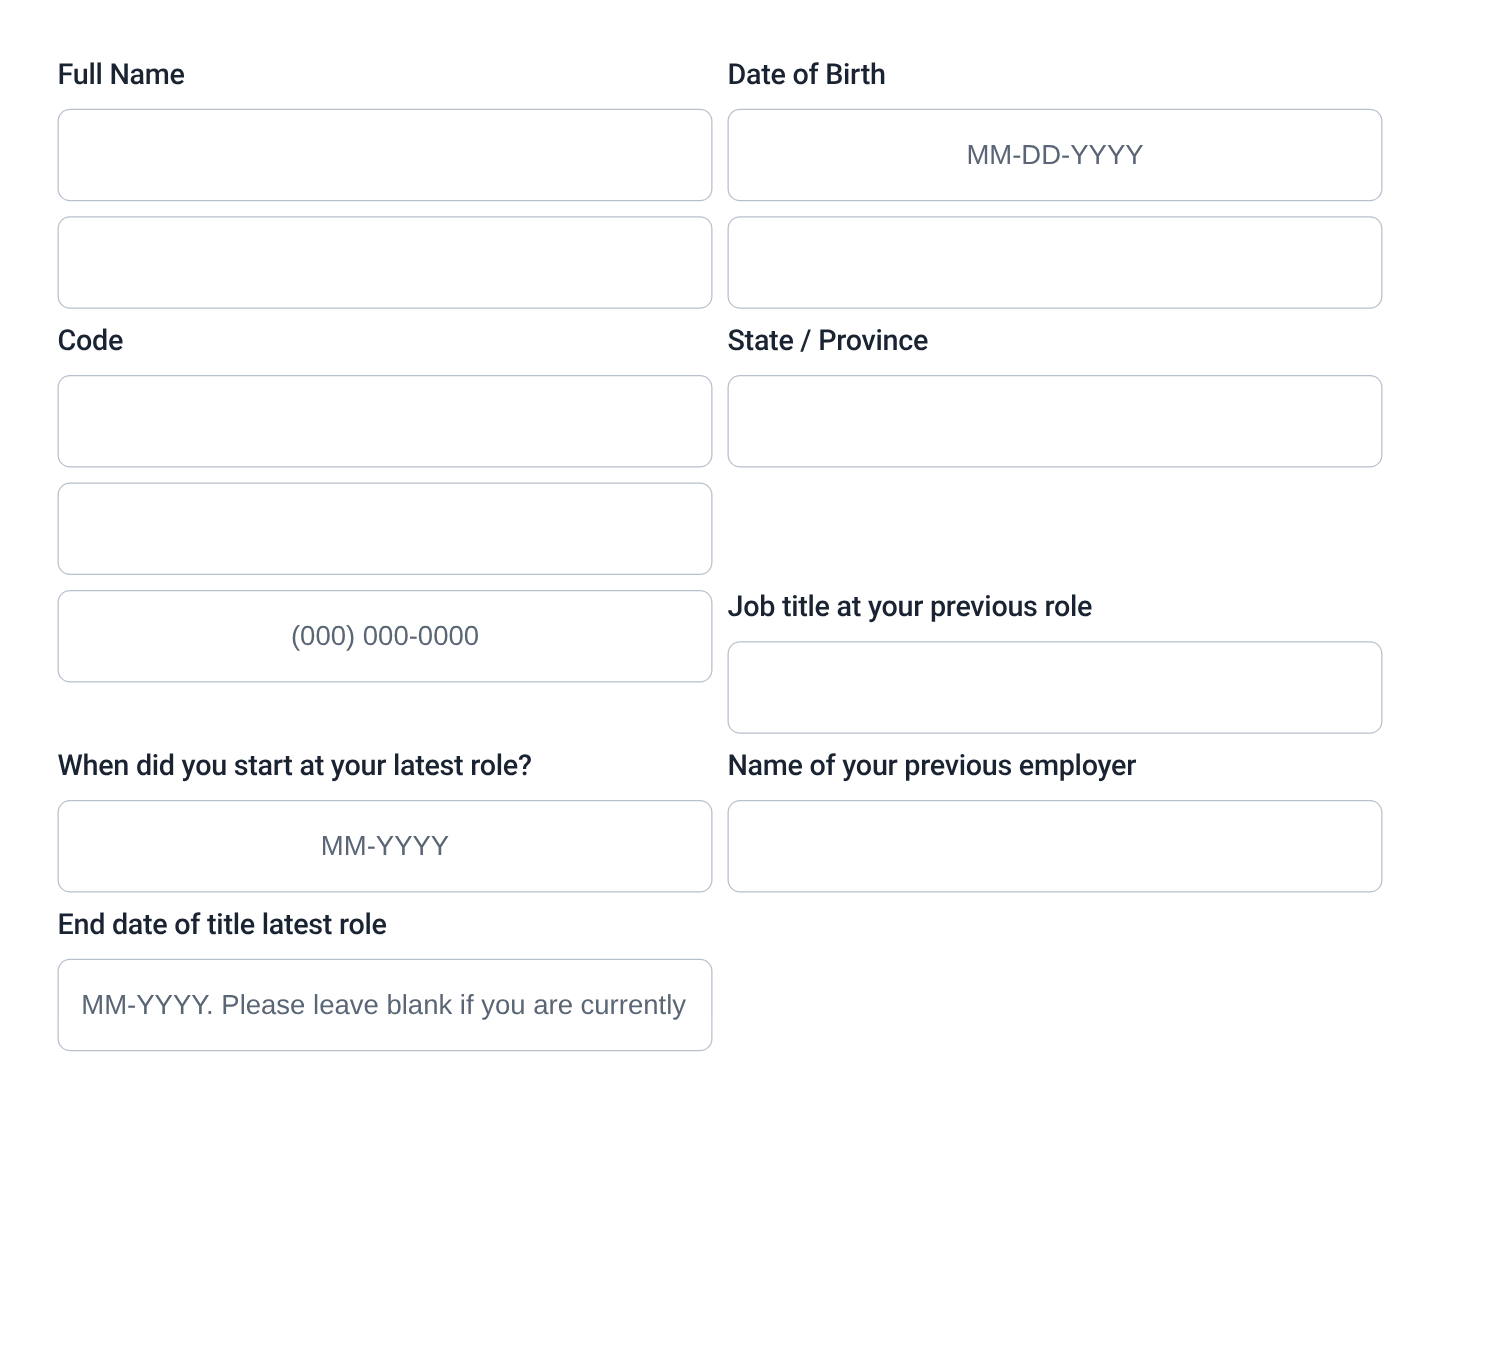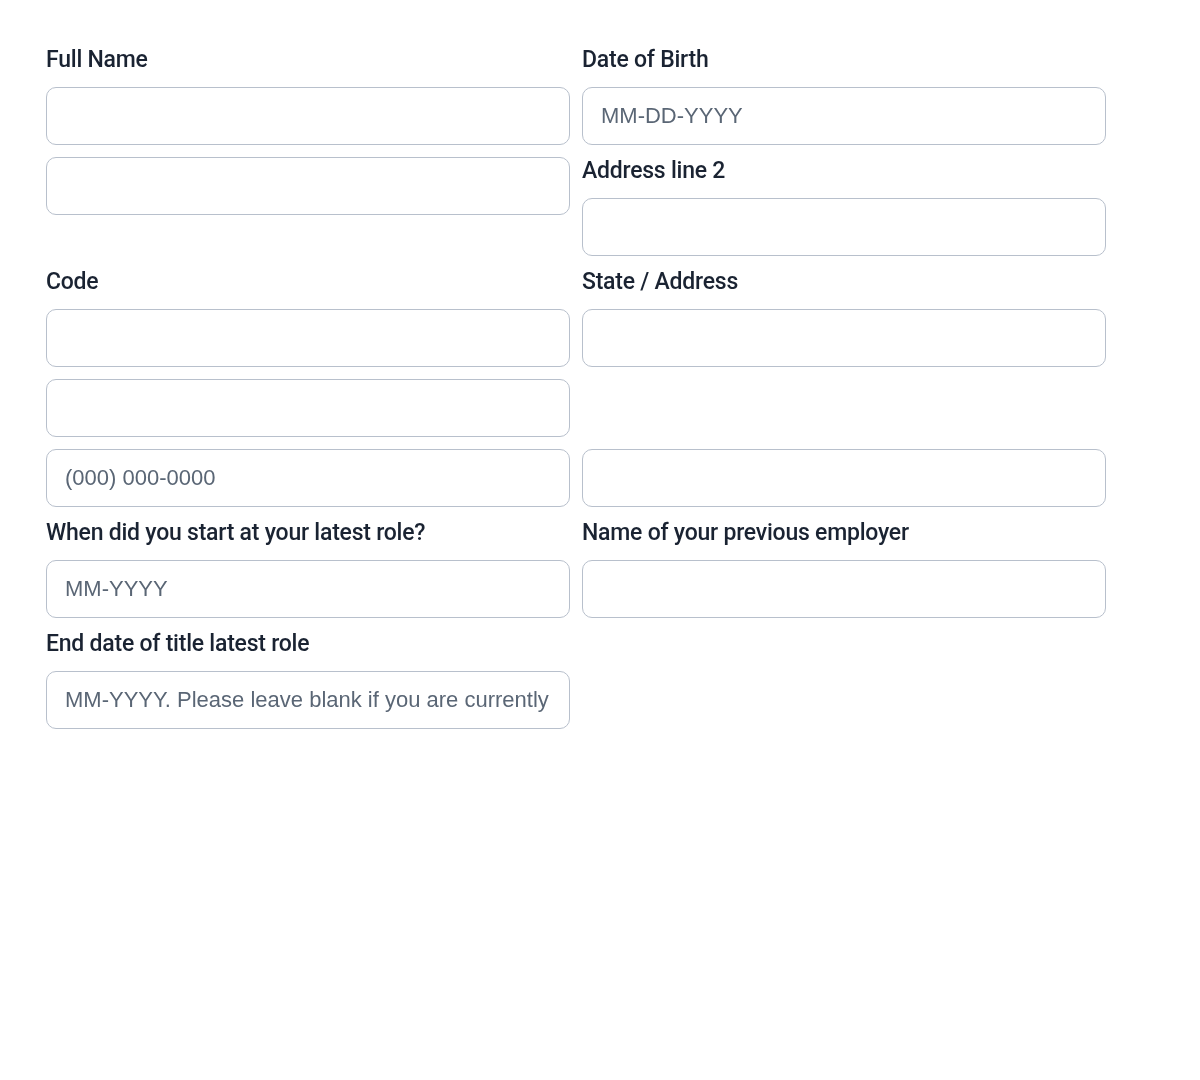--- a/index.html
+++ b/index.html
@@ -27,28 +27,29 @@
     }
     .field label {
       font-size: 23px;
       font-weight: 500;
       color: #1a2332;
       margin-bottom: 14px;
       letter-spacing: -0.01em;
     }
     .field input {
       width: 100%;
-      height: 58px;
+      height: 74px;
       border: 1.5px solid #b8c0cc;
       border-radius: 10px;
       padding: 0 18px;
       font-size: 22px;
       color: #1a2332;
       background: #ffffff;
       outline: none;
+      text-align: center;
     }
     .field input::placeholder {
       color: #5a6675;
       opacity: 1;
     }
     .empty-cell {
       
     }
   </style>
 </head>
@@ -64,46 +65,46 @@
   <div class="field">
     <label>Date of Birth</label>
     <input type="text" placeholder="MM-DD-YYYY" style="">
   </div>
 
   <div class="field">
     <input type="text" placeholder="" style="">
   </div>
 
   <div class="field">
-    <label>Address line 2</label>
     <input type="text" placeholder="" style="">
   </div>
 
   <div class="field">
     <label>Code</label>
     <input type="text" placeholder="" style="">
   </div>
 
   <div class="field">
-    <label>State / Address</label>
+    <label>State / Province</label>
     <input type="text" placeholder="" style="">
   </div>
 
   <div class="field">
     <input type="text" placeholder="" style="">
   </div>
 
   <div class="empty-cell"></div>
 
 
   <div class="field">
     <input type="text" placeholder="(000) 000-0000" style="">
   </div>
 
   <div class="field">
+    <label>Job title at your previous role</label>
     <input type="text" placeholder="" style="">
   </div>
 
   <div class="field">
     <label>When did you start at your latest role?</label>
     <input type="text" placeholder="MM-YYYY" style="">
   </div>
 
   <div class="field">
     <label>Name of your previous employer</label>

